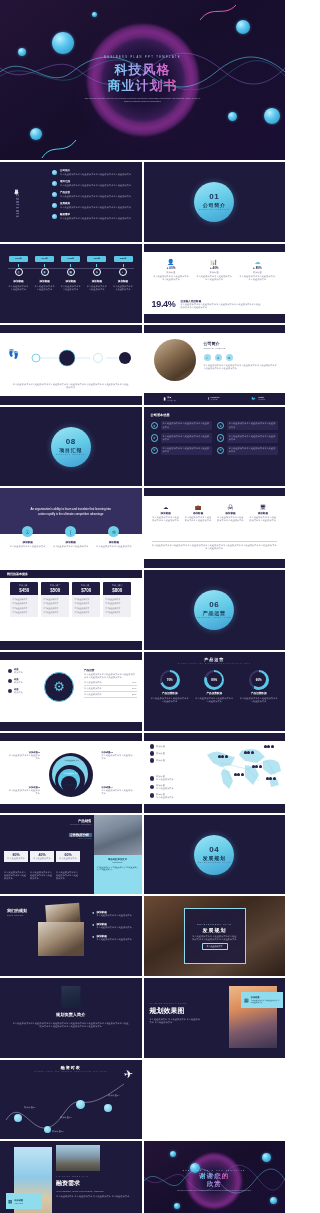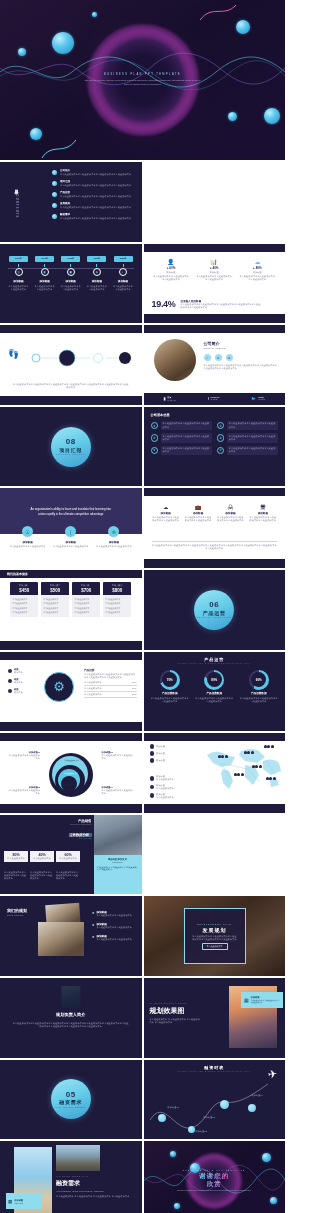--- a/index.html
+++ b/index.html
@@ -144,20 +144,24 @@
       <div class="ball" style="left:228px;top:112px;width:9px;height:9px;"></div>
       <div class="ball" style="left:92px;top:12px;width:5px;height:5px;"></div>
       <svg style="position:absolute;left:40px;top:138px;width:40px;height:22px;" viewBox="0 0 40 22">
         <path d="M2 20 C 12 4, 24 18, 36 2" fill="none" stroke="#4fd0e8" stroke-width="1"></path>
       </svg>
       <svg style="position:absolute;left:198px;top:2px;width:40px;height:22px;" viewBox="0 0 40 22">
         <path d="M2 18 C 14 2, 26 16, 38 3" fill="none" stroke="#e05fb0" stroke-width="1"></path>
       </svg>
       <div class="cover-center">
         <div class="cover-eyebrow">BUSINESS PLAN PPT TEMPLATE</div>
+        <div class="cover-title">
+          <div>科技风格</div>
+          <div>商业计划书</div>
+        </div>
         <div class="cover-sub">
           <div>The field of computer science developing and thus making the information technology applications easier to use in</div>
           <div>different regions flows of information</div>
         </div>
       </div>
     </div>
   </div>
 
   <div class="row">
     <div class="slide">
@@ -194,20 +198,27 @@
               <div class="tiny" style="max-width:78px">单击此处添加文本单击此处添加文本单击此处添加文本单击此处添加文本</div>
             </div>
           </div>
         <div class="toc-item">
             <span class="toc-dot"></span>
             <div>
               <div class="toc-t">融资需求</div>
               <div class="tiny" style="max-width:78px">单击此处添加文本单击此处添加文本单击此处添加文本单击此处添加文本</div>
             </div>
           </div>
+      </div>
+    </div>
+    <div class="slide">
+      <div class="sec-circle">
+        <div class="sec-num">01</div>
+        <div class="sec-cn">公司简介</div>
+        <div class="sec-en">COMPANY PROFILE</div>
       </div>
     </div>
   </div>
 
   <div class="row">
     <div class="slide">
       <div class="tl"></div>
       <div class="tl-nodes">
         <div class="tl-n">
             <div class="tl-box">2016年</div>
@@ -717,20 +728,27 @@
         <div class="tiny" style="width:24px">单击此处添加文本单击此处添加文本单击此处添加文本</div>
         <div class="tiny" style="width:24px">单击此处添加文本单击此处添加文本单击此处添加文本</div>
       </div>
       <div class="photo ph-car" style="position:absolute;right:0;top:0;width:48px;height:40px"></div>
       <div class="cyan-card" style="position:absolute;right:0;top:40px;width:48px;height:39.6px;padding:3px 3px">
         <div style="font-size:2.4px;font-weight:bold;color:#123a4c;text-align:center">单击此处添加文本</div>
         <div style="font-size:1.8px;color:#1b4c60;text-align:center">Photography</div>
         <div style="font-size:1.8px;color:#17444f;margin-top:3px;line-height:1.5">单击此处添加文本单击此处添加文本单击此处添加文本单击此处添加文本</div>
       </div>
     </div>
+    <div class="slide">
+      <div class="sec-circle">
+        <div class="sec-num">04</div>
+        <div class="sec-cn">发展规划</div>
+        <div class="sec-en">DEVELOPMENT PLAN</div>
+      </div>
+    </div>
   </div>
 
   <div class="row">
     <div class="slide">
       <div style="position:absolute;left:7px;top:12px">
         <div style="font-size:4px;font-weight:bold;color:#fff">我们的规划</div>
         <div style="font-size:2.2px;color:#8f8bb0;margin-top:1px">Digital Marketing</div>
       </div>
       <div class="photo ph-lap" style="position:absolute;left:46px;top:8px;width:34px;height:24px;transform:rotate(-4deg)"></div>
       <div class="photo ph-lap" style="position:absolute;left:38px;top:26px;width:46px;height:34px"></div>
@@ -785,27 +803,20 @@
         <span style="font-size:5px;color:#15414f">▦</span>
         <div>
             <div style="font-size:2.2px;font-weight:bold;color:#123a4c">添加标题</div>
             <div style="font-size:1.7px;color:#1b4c60;line-height:1.4">单击此处添加文本单击此处添加文本单击此处添加文本</div>
           </div>
       </div>
     </div>
   </div>
 
   <div class="row">
-    <div class="slide">
-      <div class="sec-circle">
-        <div class="sec-num">05</div>
-        <div class="sec-cn">融资需求</div>
-        <div class="sec-en">FINANCING NEEDS</div>
-      </div>
-    </div>
     <div class="slide">
       <div class="sec-title-wrap">
         <div class="sec-title">融资时表</div>
         <div class="sec-title-en">Please enter the graphic description text here</div>
       </div>
       <svg style="position:absolute;left:0;top:16px;width:141px;height:62px" viewBox="0 0 141 62">
         <path d="M6 44 C 20 22, 30 54, 46 52 S 66 24, 80 26 S 104 22, 124 8" fill="none" stroke="#a7a3c4" stroke-width=".6"></path>
       </svg>
       <div class="plane">✈</div>
       <div class="growth-dot" style="left:14px;top:54px;width:8px;height:8px"></div>

